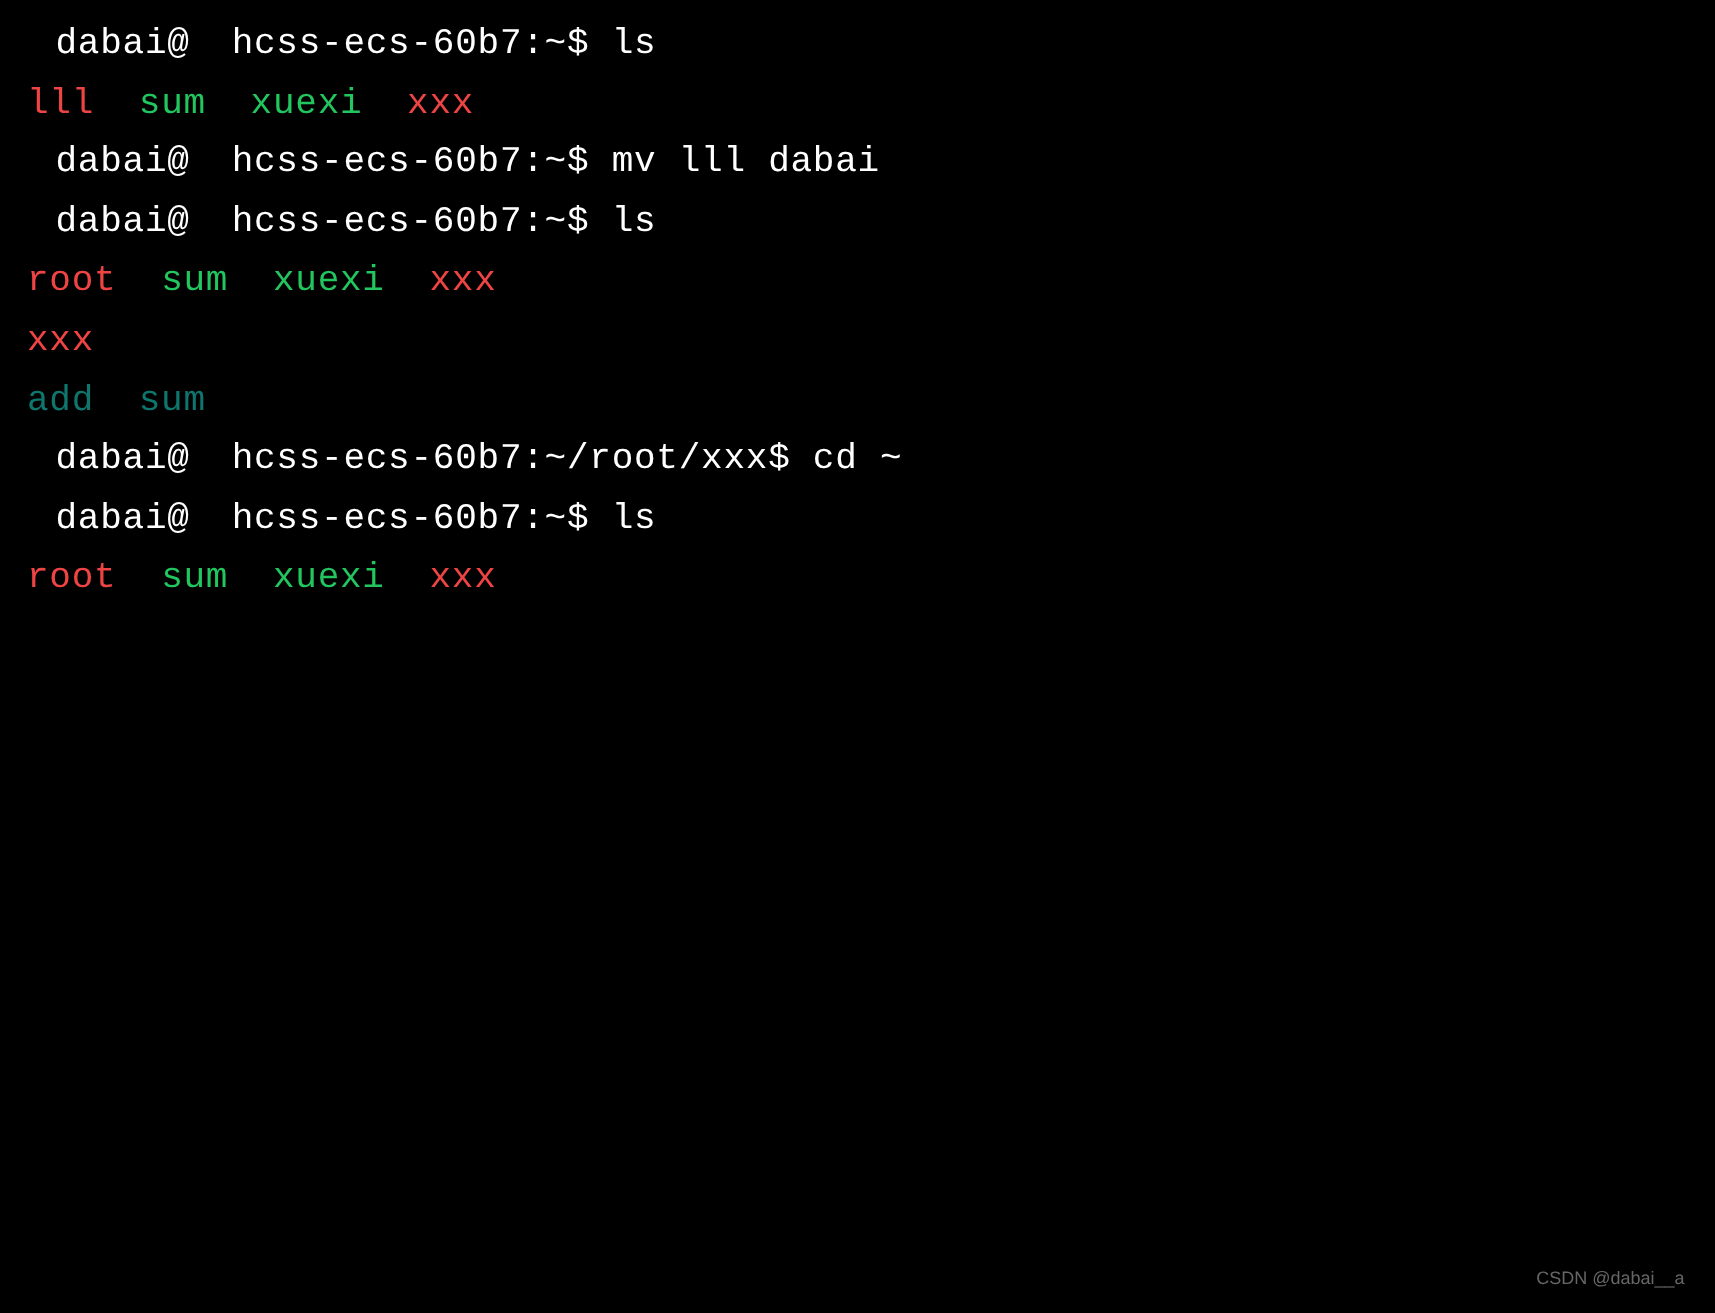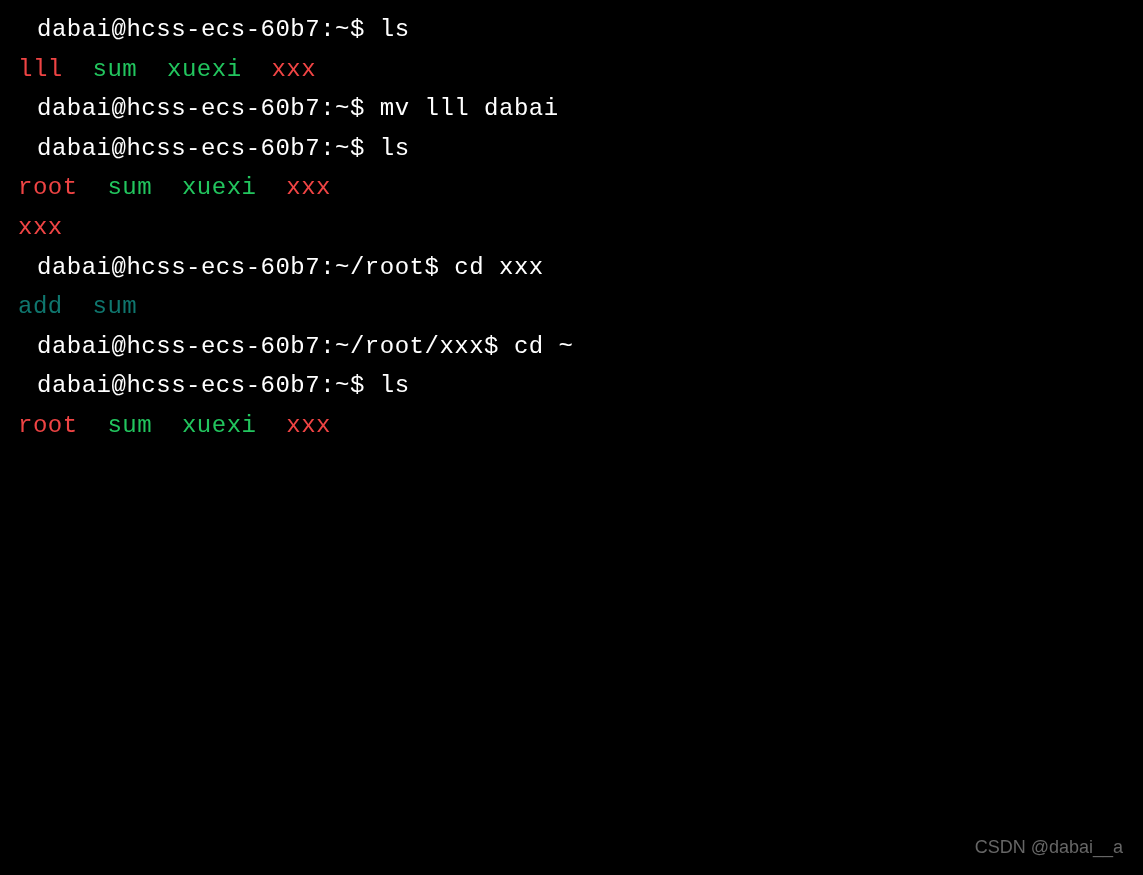--- a/index.html
+++ b/index.html
@@ -22,20 +22,21 @@
     .terminal-line {
       white-space: pre;
       letter-spacing: 0.5px;
     }
     .prompt-user {
       color: #ffffff;
       margin-left: 19px;
     }
     .prompt-host {
       color: #ffffff;
+      padding-left: 28px;
     }
     .prompt-path {
       color: #ffffff;
     }
     .prompt-dollar {
       color: #ffffff;
     }
     .command {
       color: #ffffff;
     }
@@ -53,36 +54,35 @@
       background-color: #00ff00;
       width: 14px;
       height: 26px;
       vertical-align: text-bottom;
       margin-bottom: 3px;
     }
     .watermark {
       position: absolute;
       bottom: 12px;
       right: 20px;
-      font-size: 18px;
+      font-size: 12px;
       color: #666666;
       font-family: Arial, sans-serif;
       letter-spacing: 0;
     }
   </style>
 </head>
 <body>
 
 <div>
   <div class="terminal-line"><span class="prompt-user">dabai</span><span>@</span><span class="prompt-host">hcss-ecs-60b7</span><span>:</span><span class="prompt-path">~</span><span class="prompt-dollar">$ </span><span class="command">ls</span></div>
   <div class="terminal-line"><span class="dir-entry">lll</span>  <span class="file-entry">sum</span>  <span class="file-entry">xuexi</span>  <span class="dir-entry">xxx</span></div>
   <div class="terminal-line"><span class="prompt-user">dabai</span><span>@</span><span class="prompt-host">hcss-ecs-60b7</span><span>:</span><span class="prompt-path">~</span><span class="prompt-dollar">$ </span><span class="command">mv lll dabai</span></div>
   <div class="terminal-line"><span class="prompt-user">dabai</span><span>@</span><span class="prompt-host">hcss-ecs-60b7</span><span>:</span><span class="prompt-path">~</span><span class="prompt-dollar">$ </span><span class="command">ls</span></div>
   <div class="terminal-line"><span class="dir-entry">root</span>  <span class="file-entry">sum</span>  <span class="file-entry">xuexi</span>  <span class="dir-entry">xxx</span></div>
   <div class="terminal-line"><span class="dir-entry">xxx</span></div>
-  <div class="terminal-line"><span class="prompt-user">dabai</span><span>@</span><span class="prompt-host">hcss-ecs-60b7</span><span>:</span><span class="prompt-path">~/root</span><span class="prompt-dollar">$ </span><span class="command">cd xxx</span></div>
   <div class="terminal-line"><span class="output-text">add  sum</span></div>
   <div class="terminal-line"><span class="prompt-user">dabai</span><span>@</span><span class="prompt-host">hcss-ecs-60b7</span><span>:</span><span class="prompt-path">~/root/xxx</span><span class="prompt-dollar">$ </span><span class="command">cd ~</span></div>
   <div class="terminal-line"><span class="prompt-user">dabai</span><span>@</span><span class="prompt-host">hcss-ecs-60b7</span><span>:</span><span class="prompt-path">~</span><span class="prompt-dollar">$ </span><span class="command">ls</span></div>
   <div class="terminal-line"><span class="dir-entry">root</span>  <span class="file-entry">sum</span>  <span class="file-entry">xuexi</span>  <span class="dir-entry">xxx</span></div>
 </div>
 
 <div class="watermark">CSDN @dabai__a</div>
 
 </body></html>

